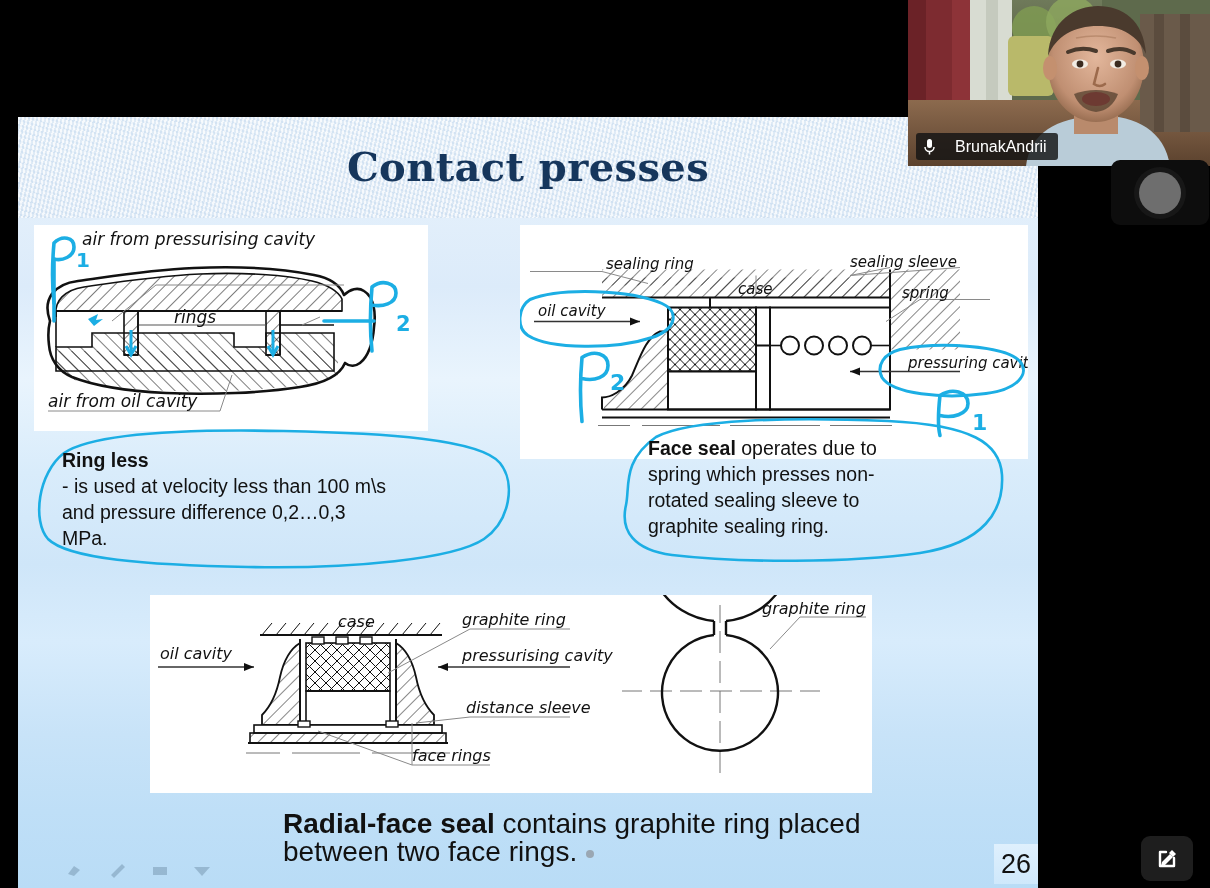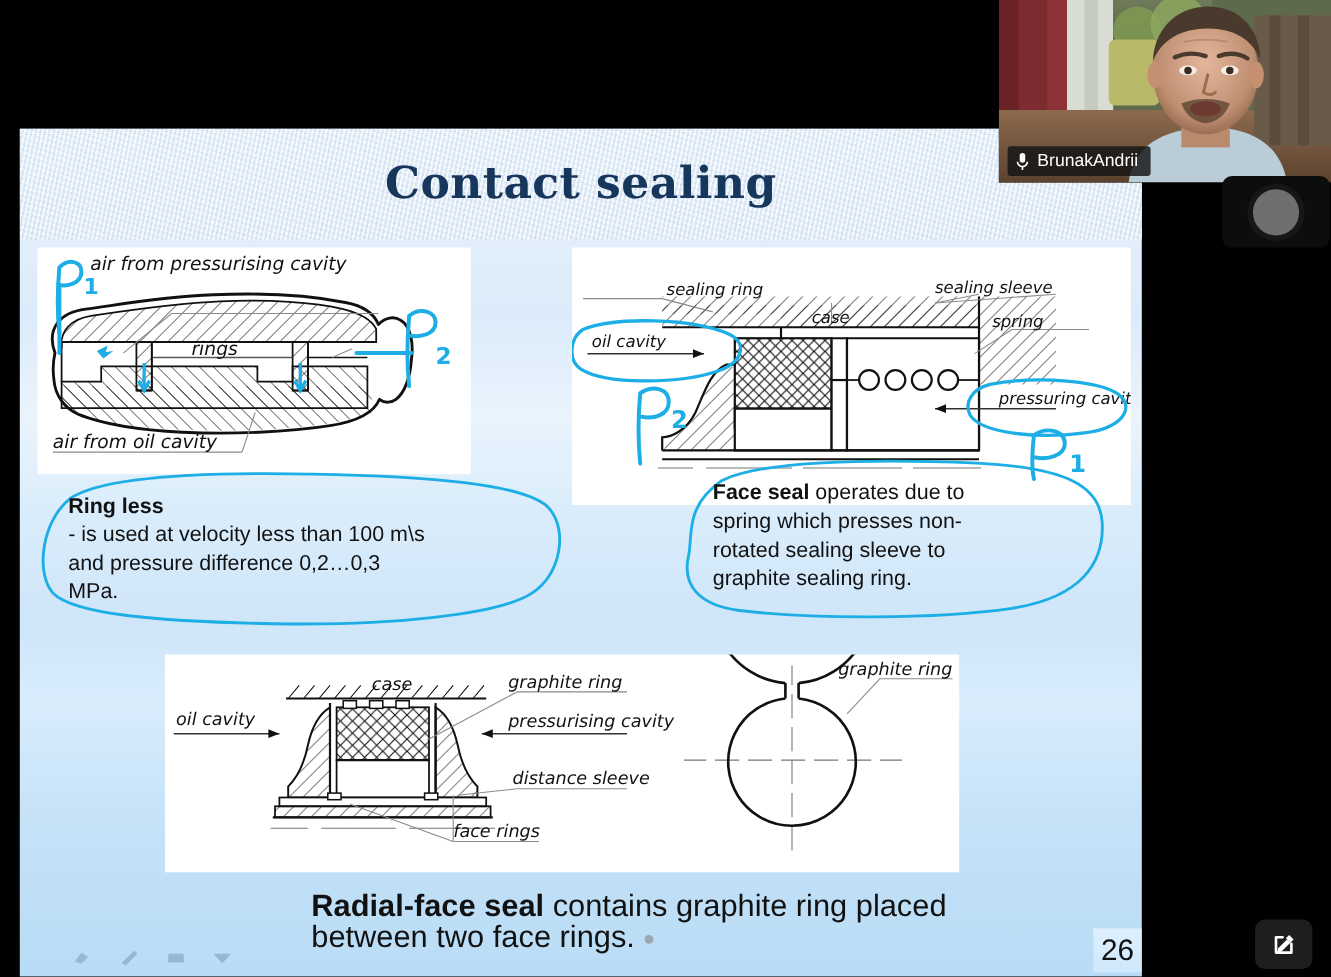--- a/index.html
+++ b/index.html
@@ -164,21 +164,21 @@
   #name-badge {
     position: absolute;
     left: 8px;
     bottom: 6px;
     height: 27px;
     padding: 0 11px 0 7px;
     background: rgba(20,20,20,0.82);
     border-radius: 3px;
     display: flex;
     align-items: center;
-    gap: 7px;
+    gap: 19px;
     color: #fff;
     font-size: 16px;
   }
   #mic-icon { width: 13px; height: 18px; display:block; }
 
   #pip-second {
     position: absolute;
     left: 1111px;
     top: 160px;
     width: 98px;
@@ -212,21 +212,21 @@
   }
 </style>
 </head>
 <body>
 
 <div id="screen">
 
   <div id="slide">
 
     <div class="slide-header"></div>
-    <div class="slide-title">Contact sealing</div>
+    <div class="slide-title">Contact presses</div>
 
     <div class="figure" id="fig-ring">
       <svg class="fig-svg" viewBox="0 0 394 206" xmlns="http://www.w3.org/2000/svg">
         <defs>
           <pattern id="h45a" width="9" height="9" patternTransform="rotate(45)" patternUnits="userSpaceOnUse">
             <line x1="0" y1="0" x2="0" y2="9" stroke="#111" stroke-width="1.1"></line>
           </pattern>
           <pattern id="h45b" width="9" height="9" patternTransform="rotate(-45)" patternUnits="userSpaceOnUse">
             <line x1="0" y1="0" x2="0" y2="9" stroke="#111" stroke-width="1.1"></line>
           </pattern>

